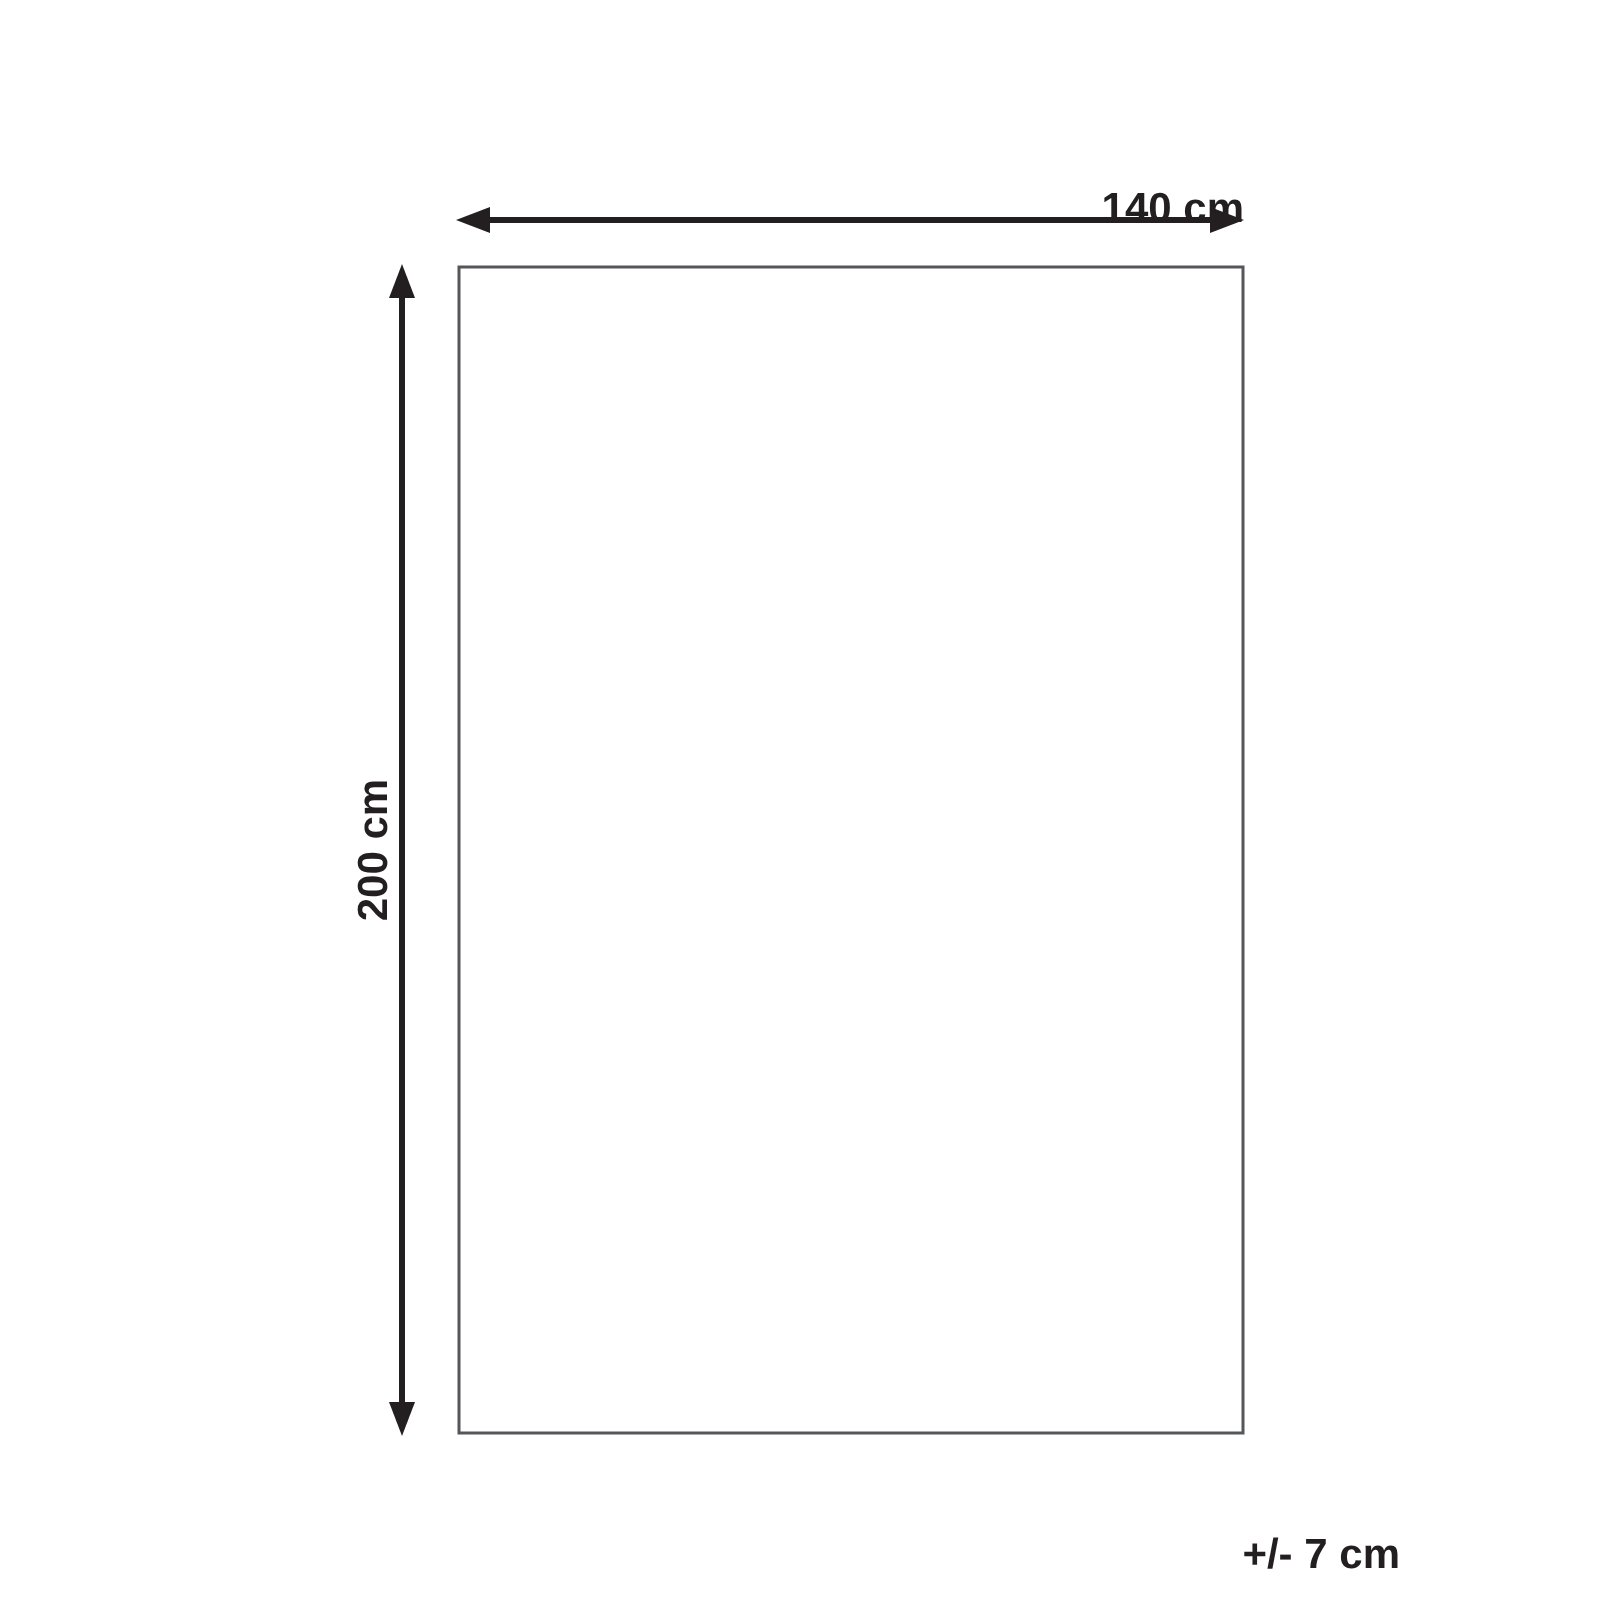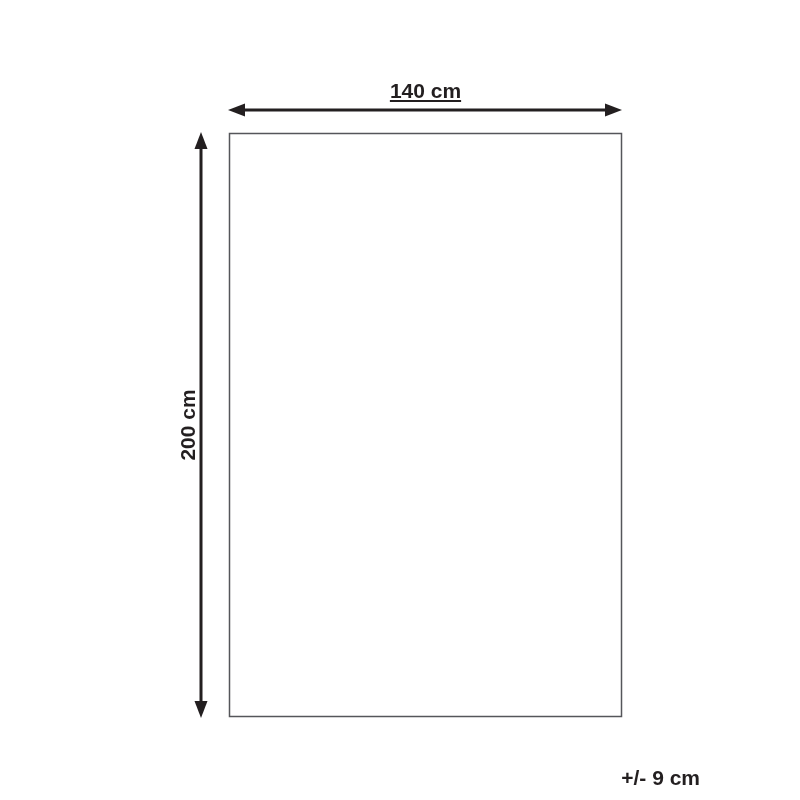--- a/index.html
+++ b/index.html
@@ -43,24 +43,23 @@
   .label {
     position: absolute;
     color: #231f20;
     font-weight: 700;
     font-size: 21px;
     line-height: 1;
     white-space: nowrap;
   }
   .width-label {
     left: 229px;
-    top: 80px;
+    top: 94px;
     width: 393px;
-    text-align: center;
-    text-decoration: underline;
+    text-align: right;
   }
   .height-label {
     left: 187px;
     top: 425px;
     transform: translate(-50%, -50%) rotate(-90deg);
   }
   .tolerance-label {
     right: 100px;
     top: 767px;
   }
@@ -84,15 +83,15 @@
       <line class="arrow-line" x1="201" y1="147" x2="201" y2="703"></line>
       <polygon class="arrow-head" points="201,132 194.5,149 207.5,149"></polygon>
       <polygon class="arrow-head" points="201,718 194.5,701 207.5,701"></polygon>
     </g>
   </svg>
 
   <span class="label width-label">140 cm</span>
 
   <span class="label height-label">200 cm</span>
 
-  <span class="label tolerance-label">+/- 9 cm</span>
+  <span class="label tolerance-label">+/- 7 cm</span>
 
 </div>
 
 </body></html>

